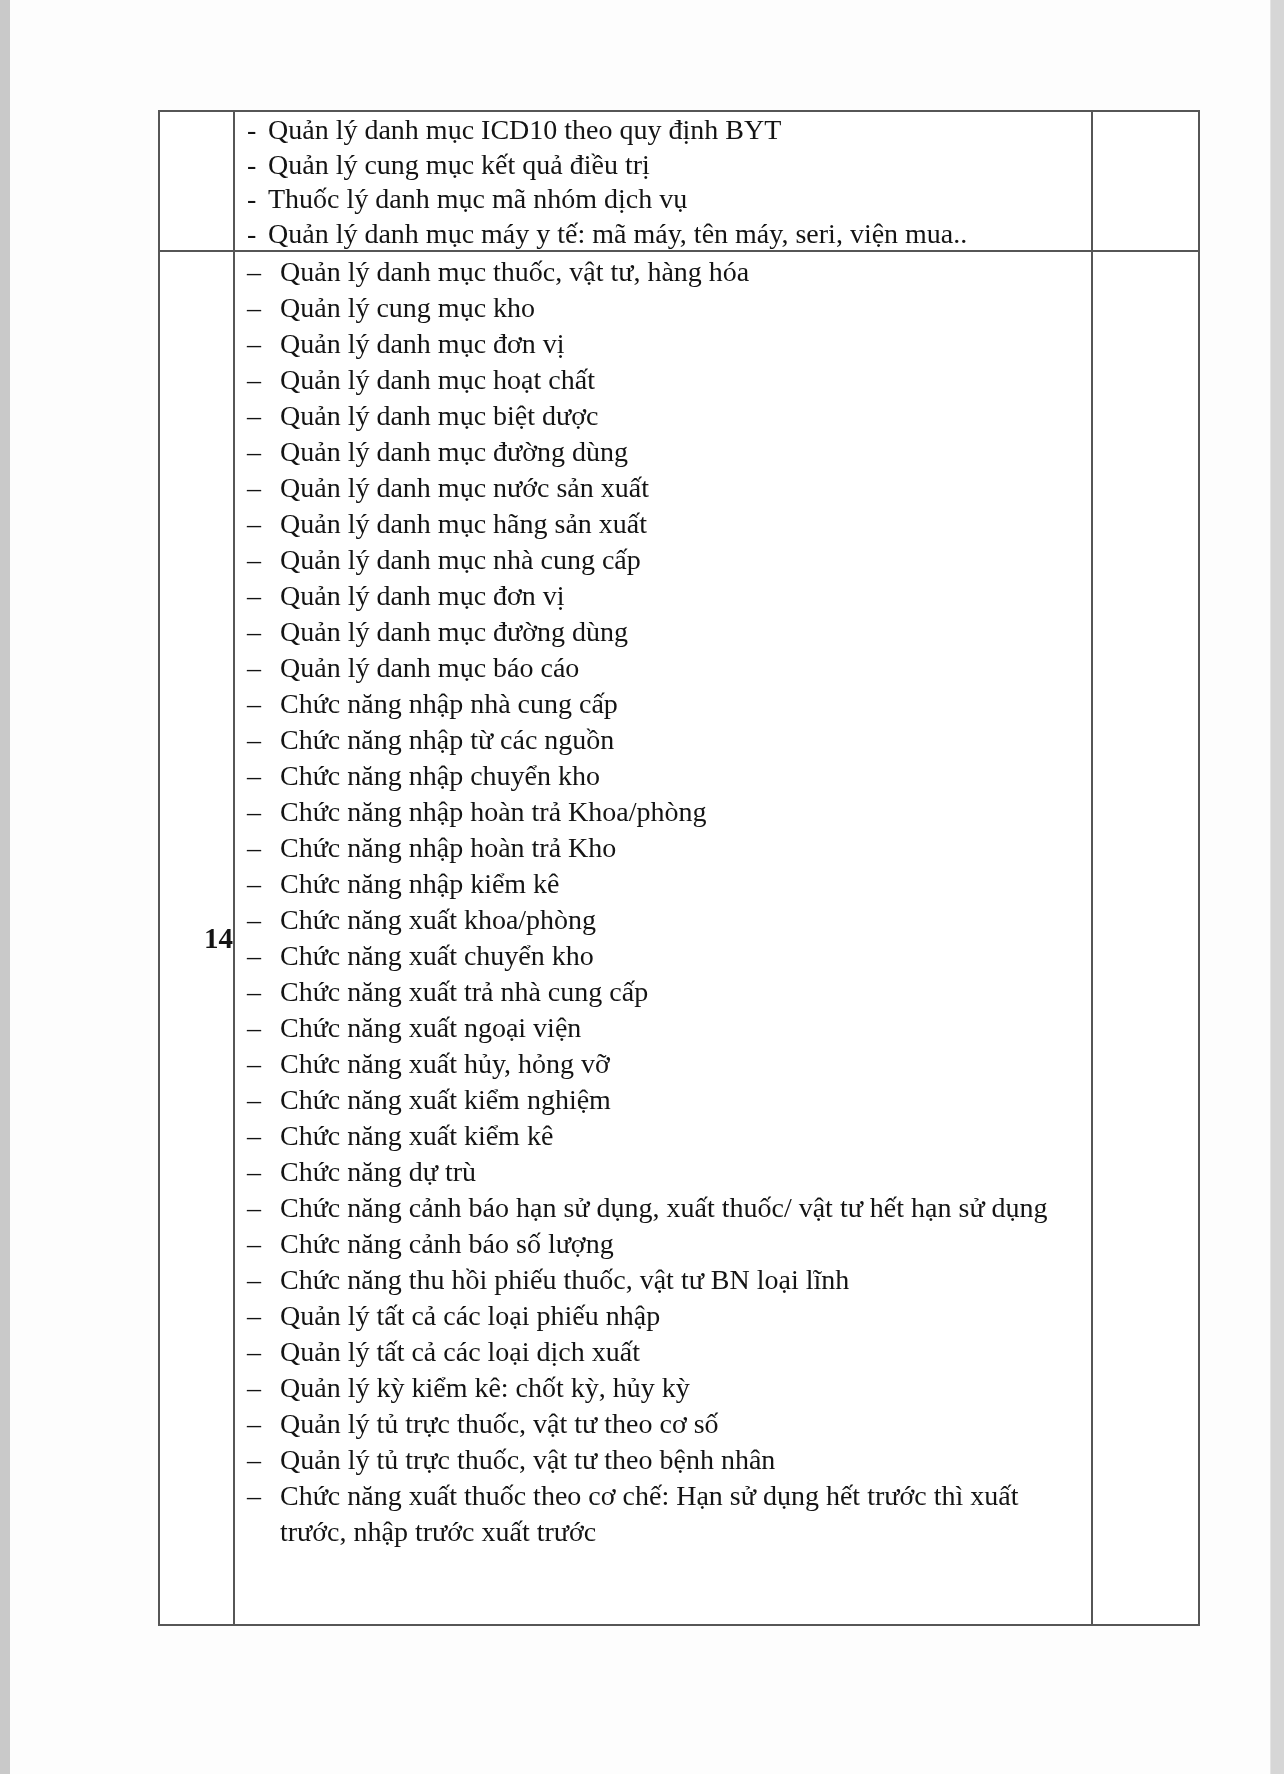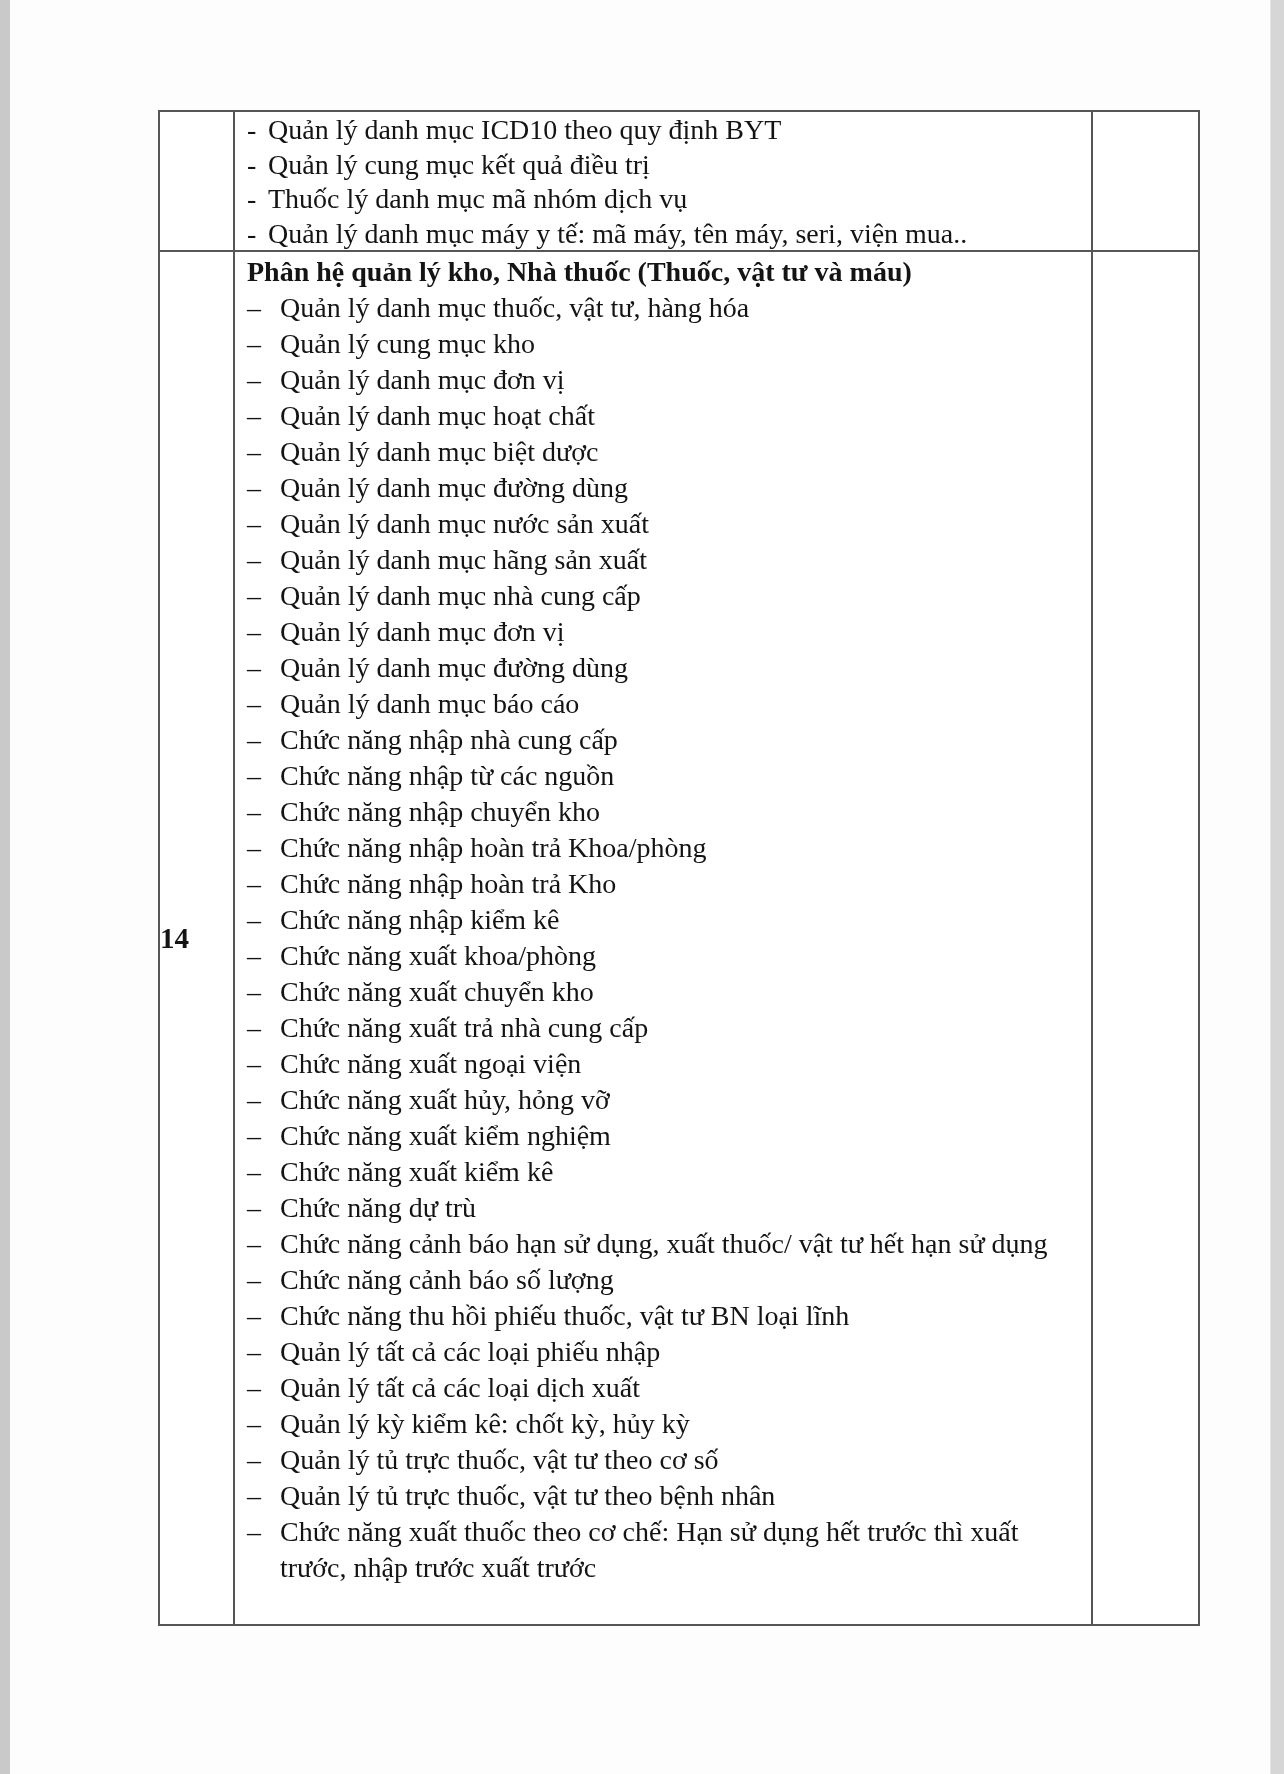--- a/index.html
+++ b/index.html
@@ -45,21 +45,21 @@
   }
   .row { display: flex; box-sizing: border-box; }
   .row-partial { height: 140px; border-bottom: 2px solid #565656; }
   .row-main { flex: 1; }
   .cell { box-sizing: border-box; }
   .cell-number {
     width: 75px;
     border-right: 2px solid #565656;
     display: flex;
     align-items: center;
-    justify-content: flex-start;
+    justify-content: flex-end;
     font-weight: bold;
     font-size: 29px;
   }
   .cell-features {
     width: 858px;
     border-right: 2px solid #565656;
     padding: 2px 10px 0 12px;
     font-size: 28px;
   }
   .cell-status { flex: 1; }
@@ -106,21 +106,20 @@
           </div>
         </div>
       <div class="cell cell-status"></div>
     </div>
 
     <div class="row row-main">
       <div class="cell cell-number">
         <span>14</span>
       </div>
       <div class="cell cell-features">
-        <div class="section-header">Phân hệ quản lý kho, Nhà thuốc (Thuốc, vật tư và máu)</div>
         <div>
             <div class="item">
               <span class="marker">–</span>
               <span class="text">Quản lý danh mục thuốc, vật tư, hàng hóa</span>
             </div>
             <div class="item">
               <span class="marker">–</span>
               <span class="text">Quản lý cung mục kho</span>
             </div>
             <div class="item">

